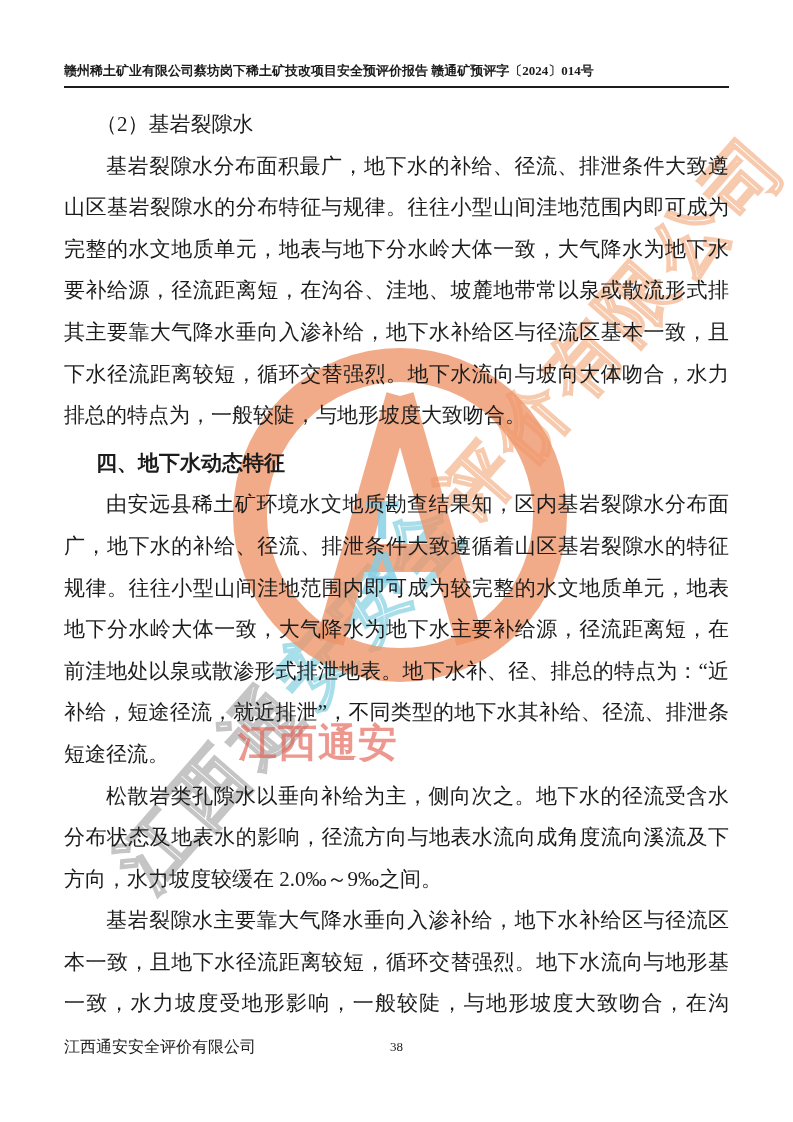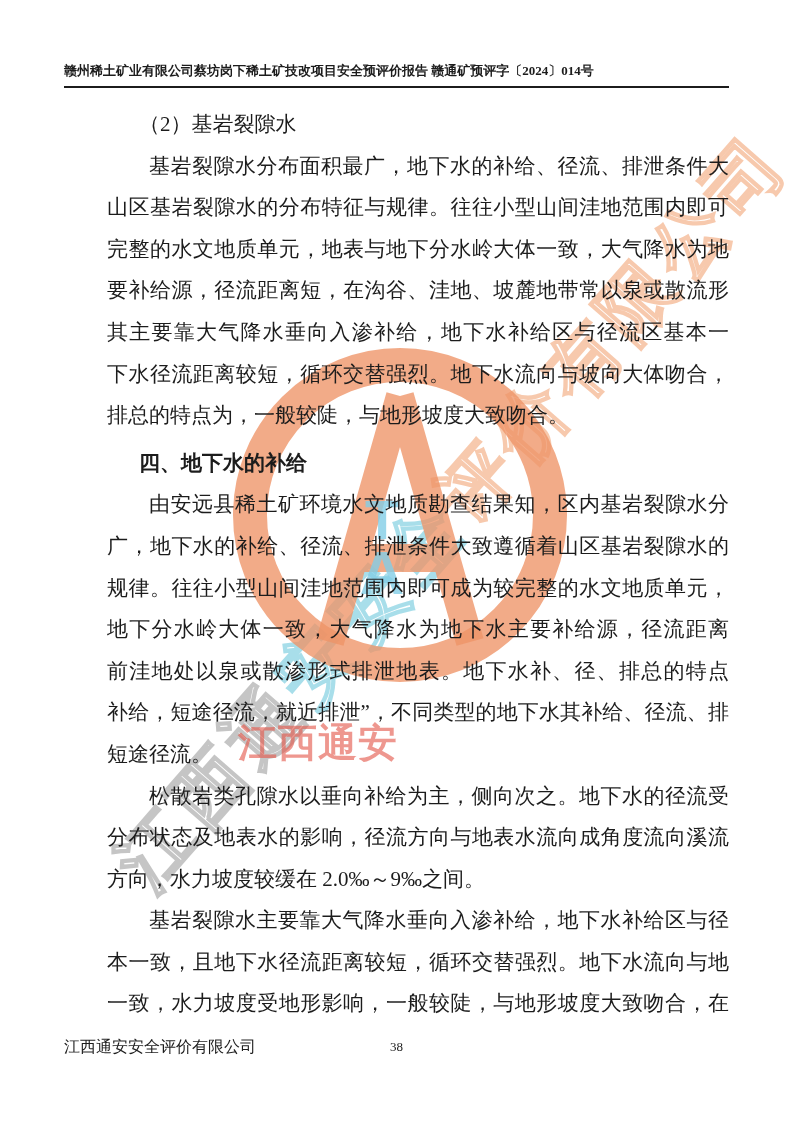--- a/index.html
+++ b/index.html
@@ -54,21 +54,20 @@
     font-size:13px;font-weight:bold;line-height:22px;
     padding-bottom:4px;border-bottom:2px solid #1c1c1c;
     white-space:nowrap;
   }
 
   .content{position:absolute;left:64px;right:64px;top:104px;z-index:2;}
   .line{
     font-size:21px;line-height:41.6px;height:41.6px;
     text-align:justify;text-align-last:justify;
     overflow:hidden;
-    margin-left:43px;
   }
   .line.short{text-align-last:left;}
   .line.ind{padding-left:42px;}
   .line.head-ind{padding-left:32px;text-align-last:left;}
   .line.bold{font-weight:bold;}
   .line.gap{margin-top:6px;}
 
   .footer-company{
     position:absolute;left:64px;top:1036px;z-index:2;
     font-size:16px;line-height:22px;
@@ -109,21 +108,21 @@
     <div class="line head-ind">（2）基岩裂隙水</div>
 
     <div class="line ind">基岩裂隙水分布面积最广，地下水的补给、径流、排泄条件大致遵循</div>
     <div class="line">山区基岩裂隙水的分布特征与规律。往往小型山间洼地范围内即可成为较</div>
     <div class="line">完整的水文地质单元，地表与地下分水岭大体一致，大气降水为地下水主</div>
     <div class="line">要补给源，径流距离短，在沟谷、洼地、坡麓地带常以泉或散流形式排泄。</div>
     <div class="line">其主要靠大气降水垂向入渗补给，地下水补给区与径流区基本一致，且地</div>
     <div class="line">下水径流距离较短，循环交替强烈。地下水流向与坡向大体吻合，水力坡</div>
     <div class="line short">排总的特点为，一般较陡，与地形坡度大致吻合。</div>
 
-    <div class="line head-ind bold gap">四、地下水的补给</div>
+    <div class="line head-ind bold gap">四、地下水动态特征</div>
 
     <div class="line ind">由安远县稀土矿环境水文地质勘查结果知，区内基岩裂隙水分布面积</div>
     <div class="line">广，地下水的补给、径流、排泄条件大致遵循着山区基岩裂隙水的特征与</div>
     <div class="line">规律。往往小型山间洼地范围内即可成为较完整的水文地质单元，地表与</div>
     <div class="line">地下分水岭大体一致，大气降水为地下水主要补给源，径流距离短，在山</div>
     <div class="line">前洼地处以泉或散渗形式排泄地表。地下水补、径、排总的特点为：“近源</div>
     <div class="line">补给，短途径流，就近排泄”，不同类型的地下水其补给、径流、排泄条件</div>
     <div class="line short">短途径流。</div>
 
     <div class="line ind">松散岩类孔隙水以垂向补给为主，侧向次之。地下水的径流受含水层</div>

